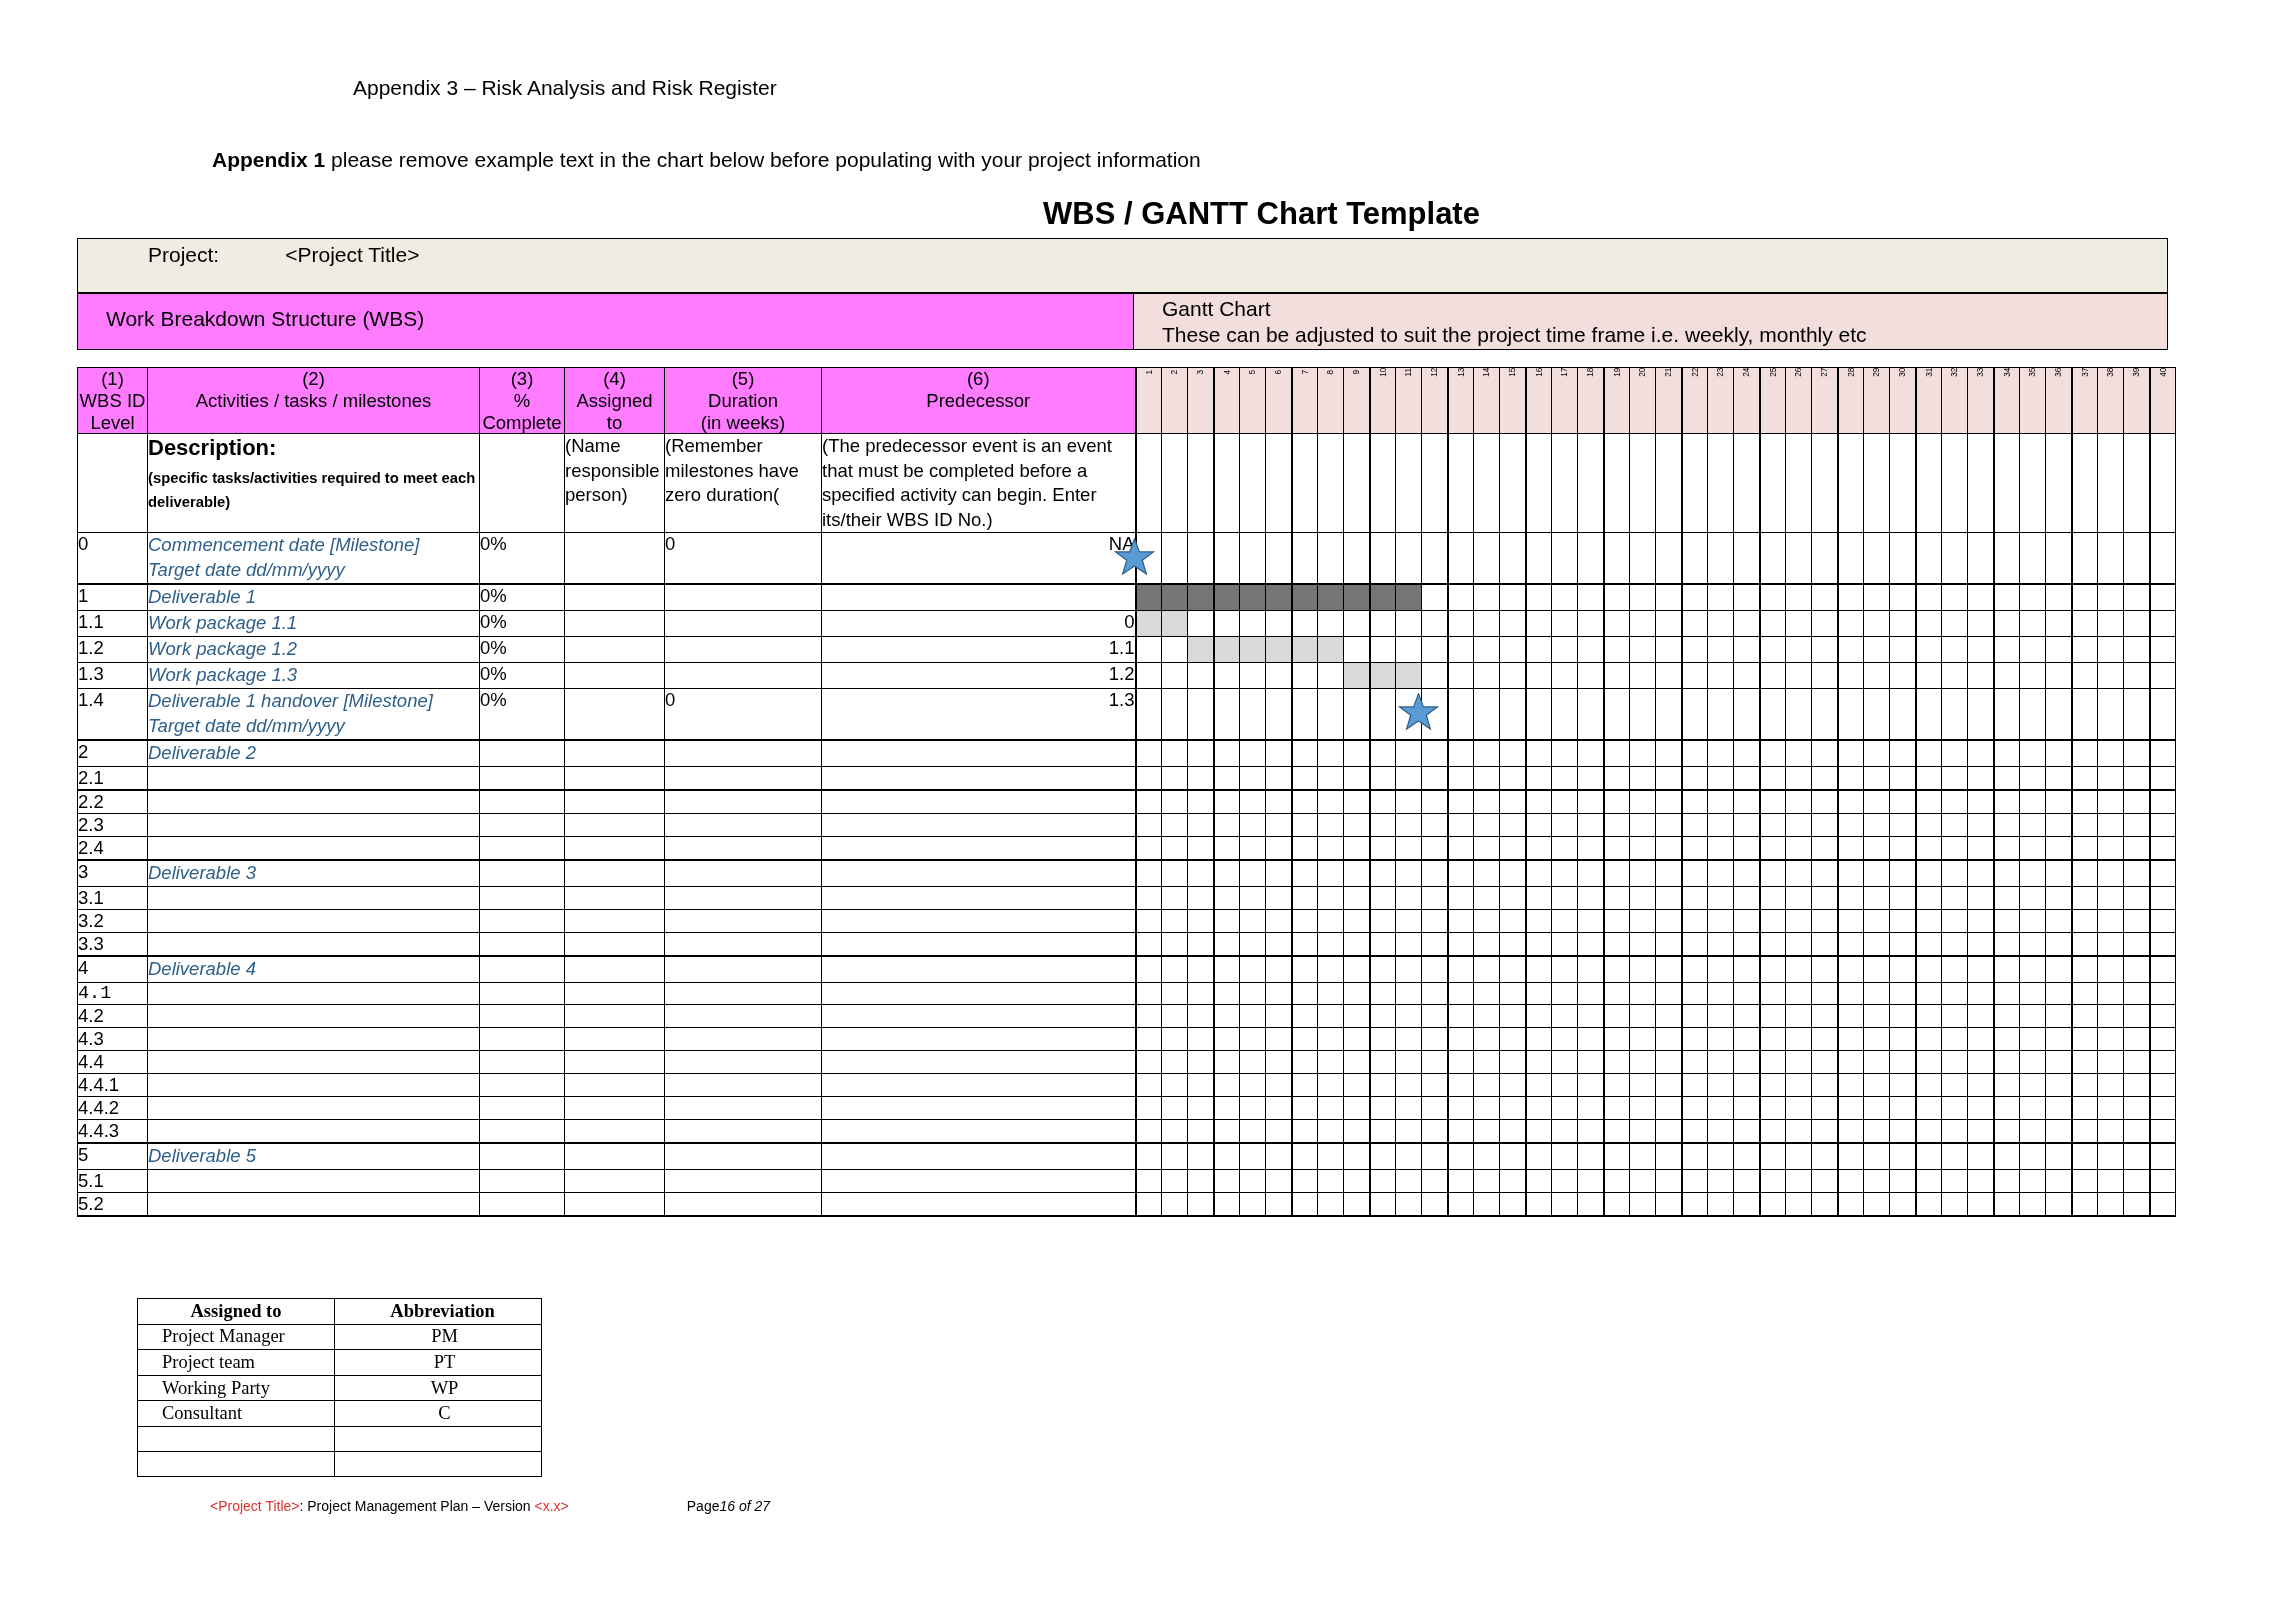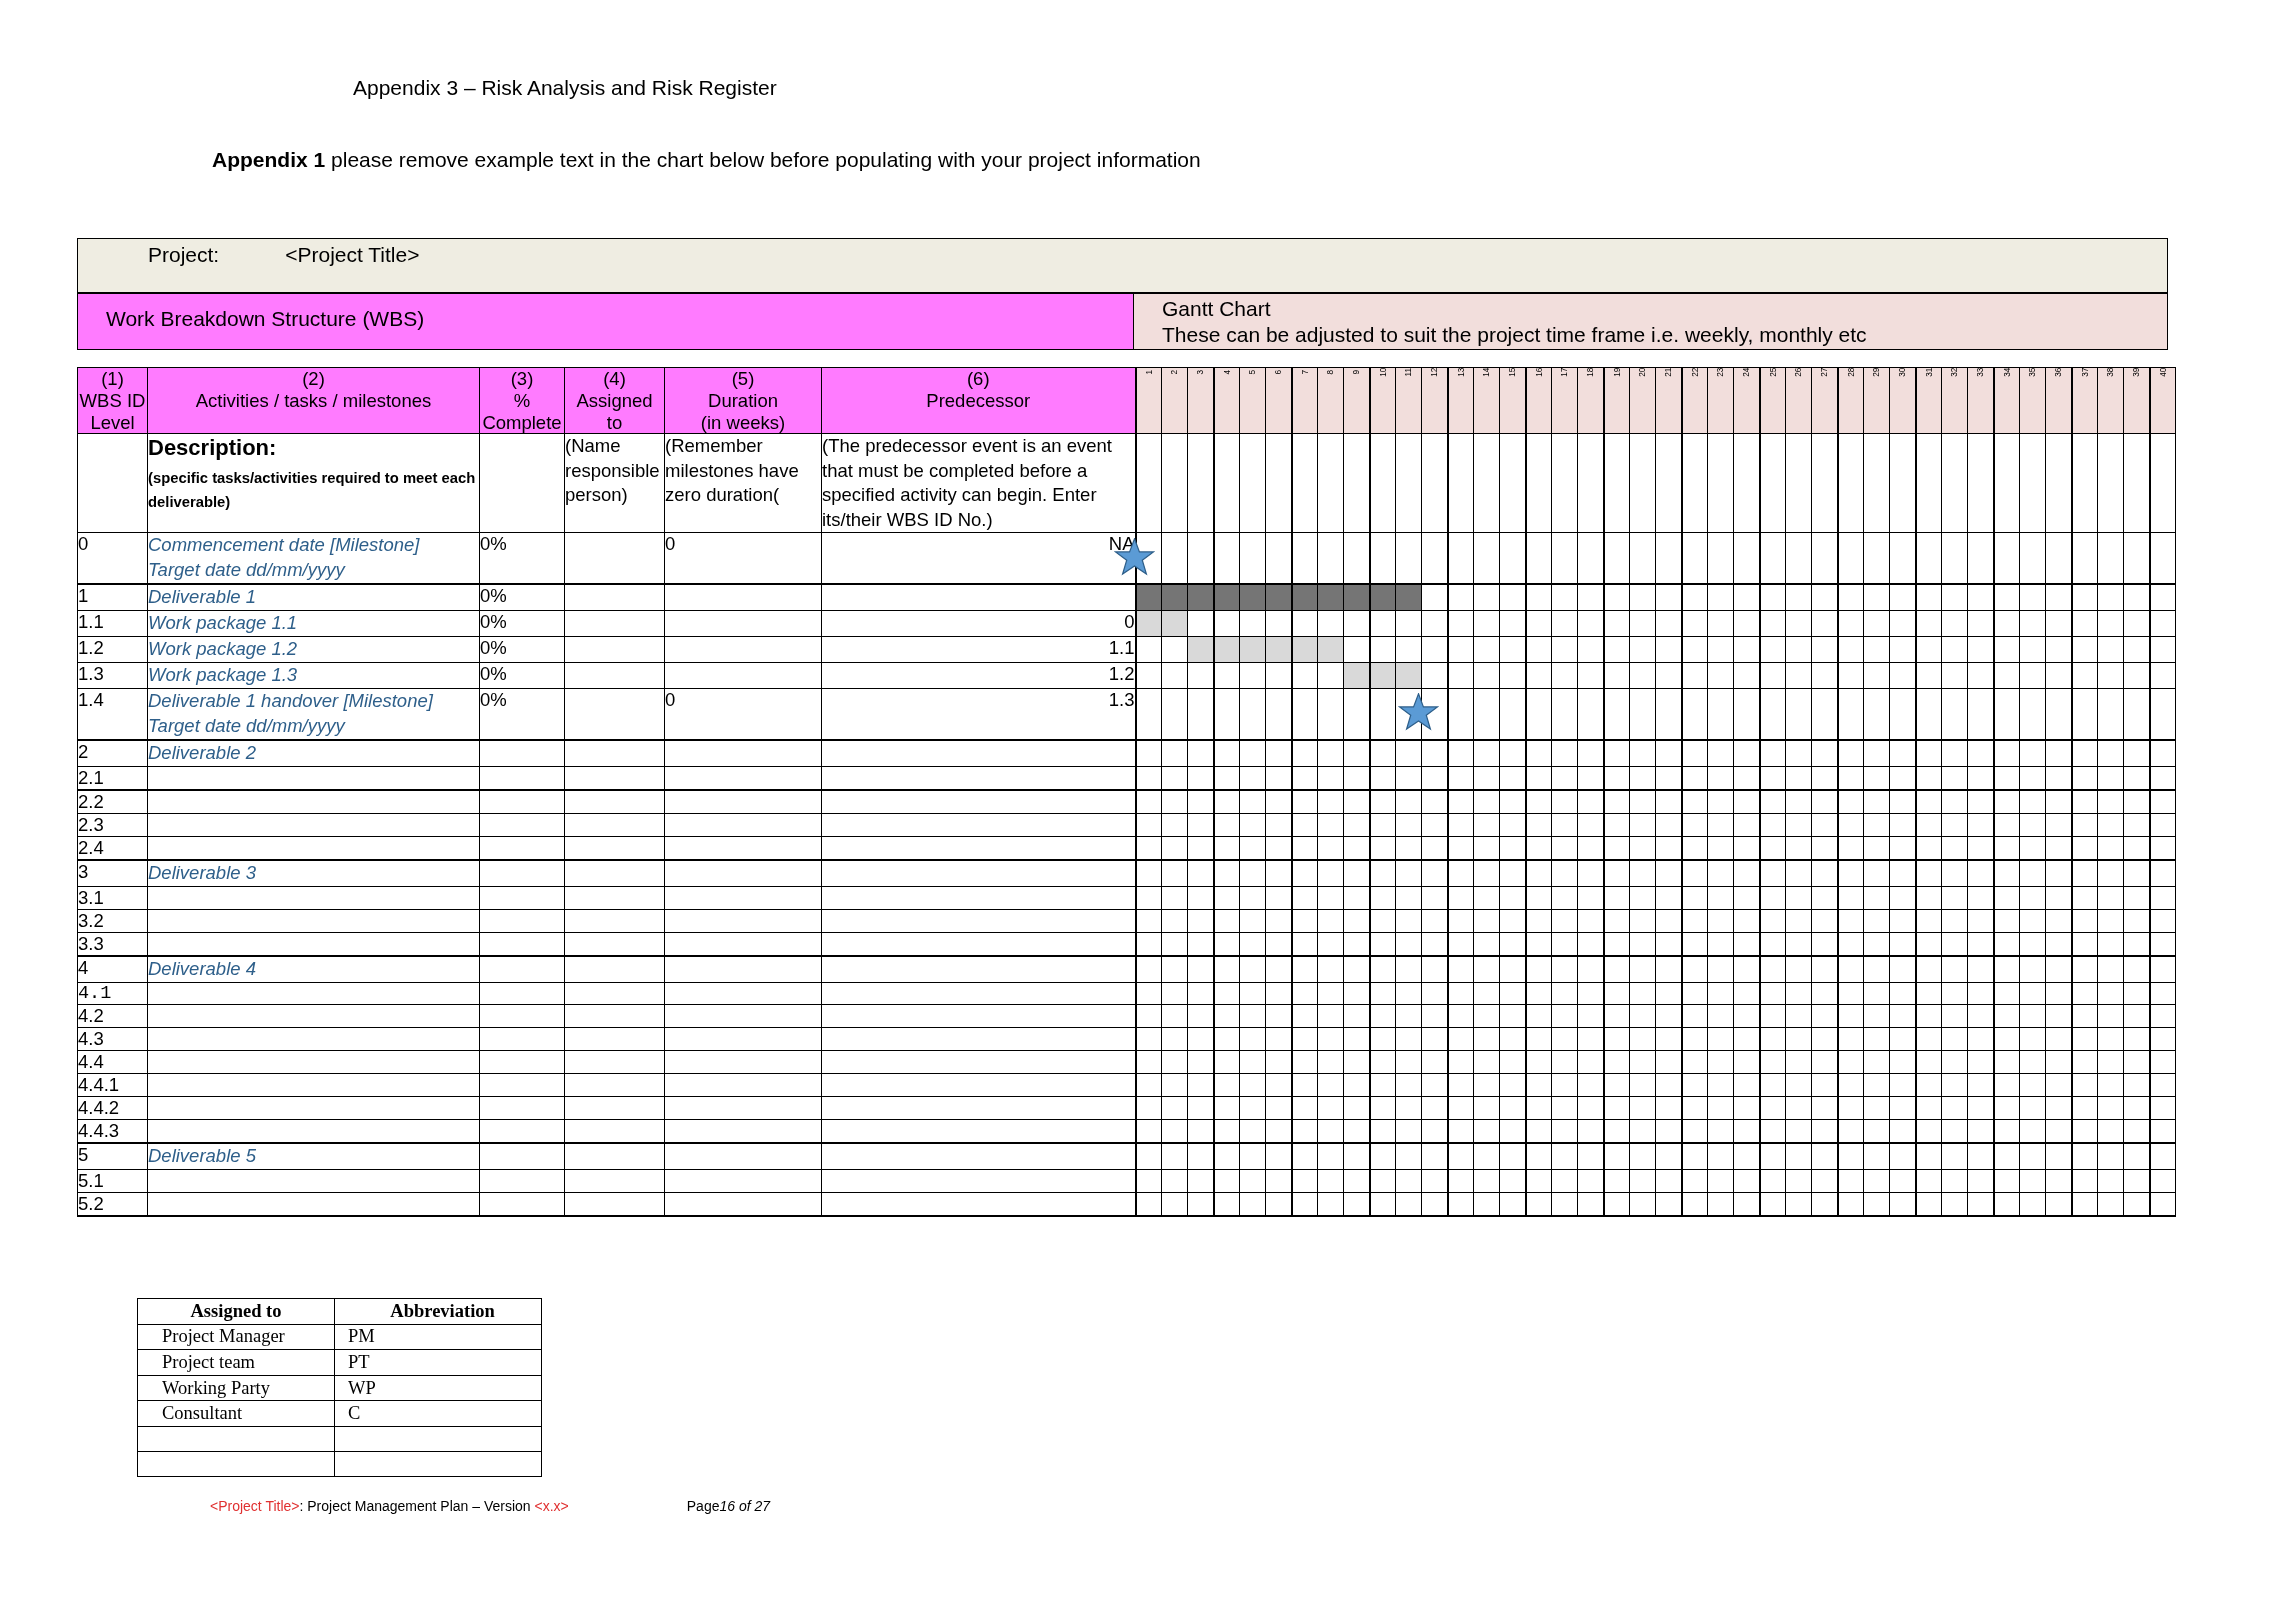--- a/index.html
+++ b/index.html
@@ -104,41 +104,44 @@
     font-family:Liberation Serif, serif;
   }
   .legend td,.legend th{
     border:0.9px solid #000;font-size:18.5px;font-weight:normal;
     padding:1.8px 0 1.8px 0;height:25px;box-sizing:border-box;
   }
   .legend th{text-align:center;font-weight:bold;}
   .legend .c1{width:197px;padding-left:0;text-align:center;}
   .legend .c1d{width:197px;padding-left:24px;text-align:left;}
   .legend .c2{width:207px;padding-left:9.2px;text-align:center;}
-  .legend .c2d{width:207px;padding-left:13px;text-align:left;}
+  .legend .c2d{width:207px;padding-left:13px;text-align:center;}
 
   
   .footer{
     position:absolute;left:210px;top:1498px;font-size:14px;white-space:nowrap;
   }
   .footer .pg{display:inline-block;margin-left:118px;}
   .footer .ital{font-style:italic;}
 </style>
 </head>
 <body>
 
 <div class="page">
 
   <div class="hdr-appendix3">Appendix 3 – Risk Analysis and Risk Register</div>
 
   <div class="hdr-appendix1">
     <b>Appendix 1</b>
     <span>please remove example text in the chart below before populating with your project information</span>
   </div>
 
+  <div class="doc-title">
+    <span>WBS / GANTT Chart Template</span>
+  </div>
 
   <div class="info-band">
     <div class="info-line l1">
       <span>Project:</span><span class="gap1"></span><span>&lt;Project Title&gt;</span>
     </div>
   </div>
 
   <div class="banner banner-gantt">
     <span class="t1">Gantt Chart</span>
     <span class="t2">These can be adjusted to suit the project time frame i.e. weekly, monthly etc</span>

